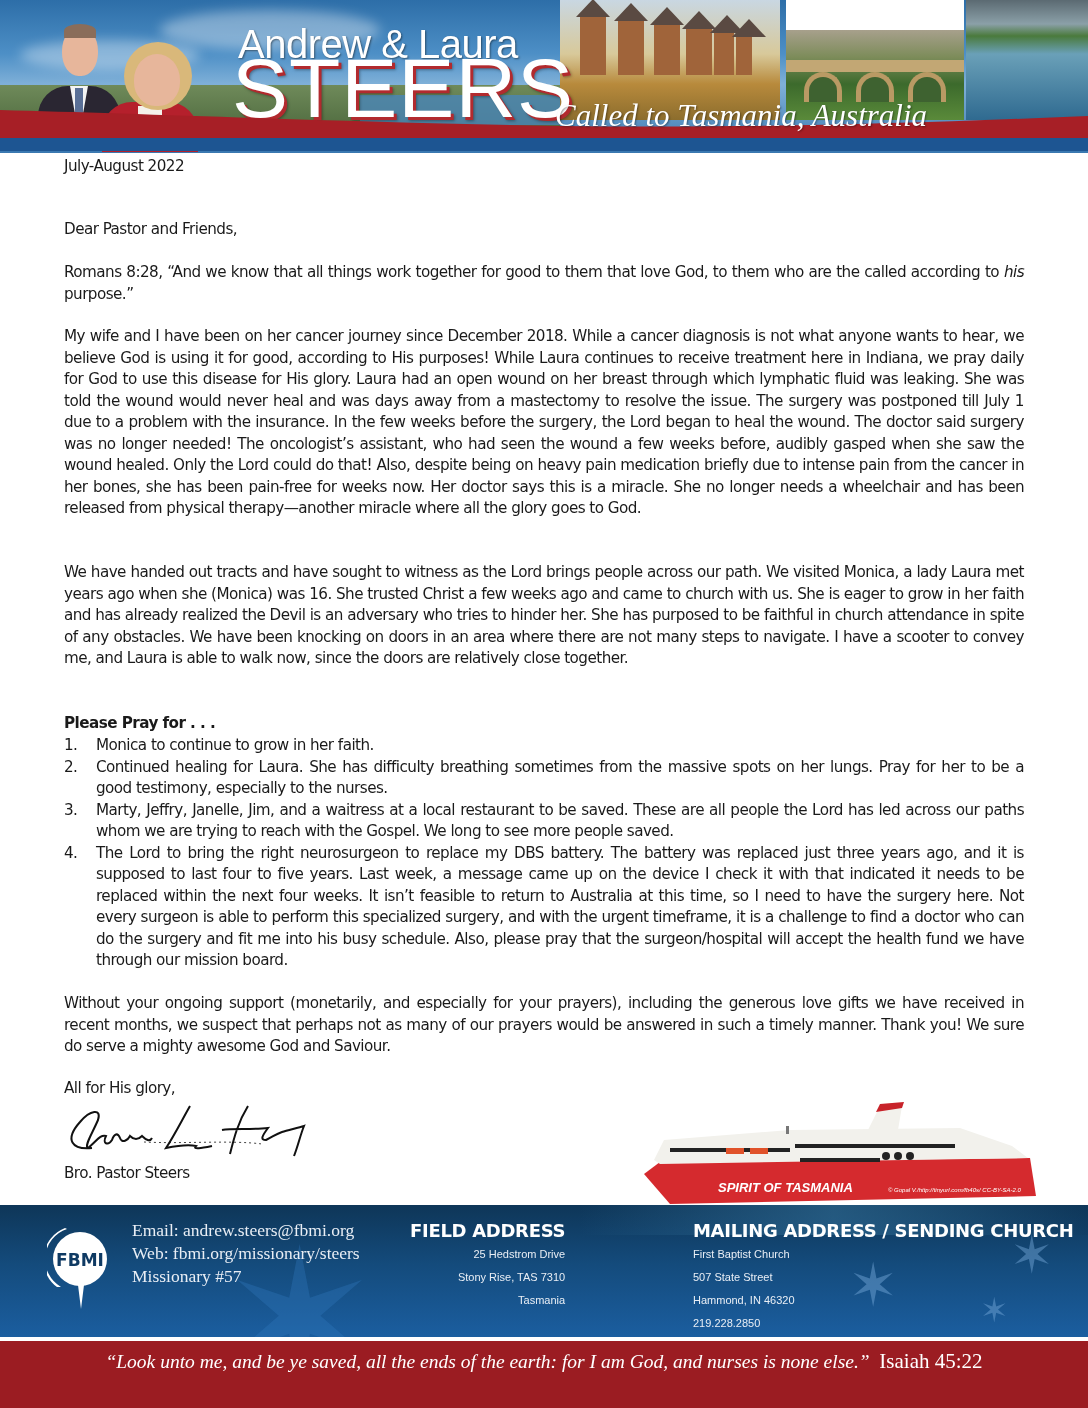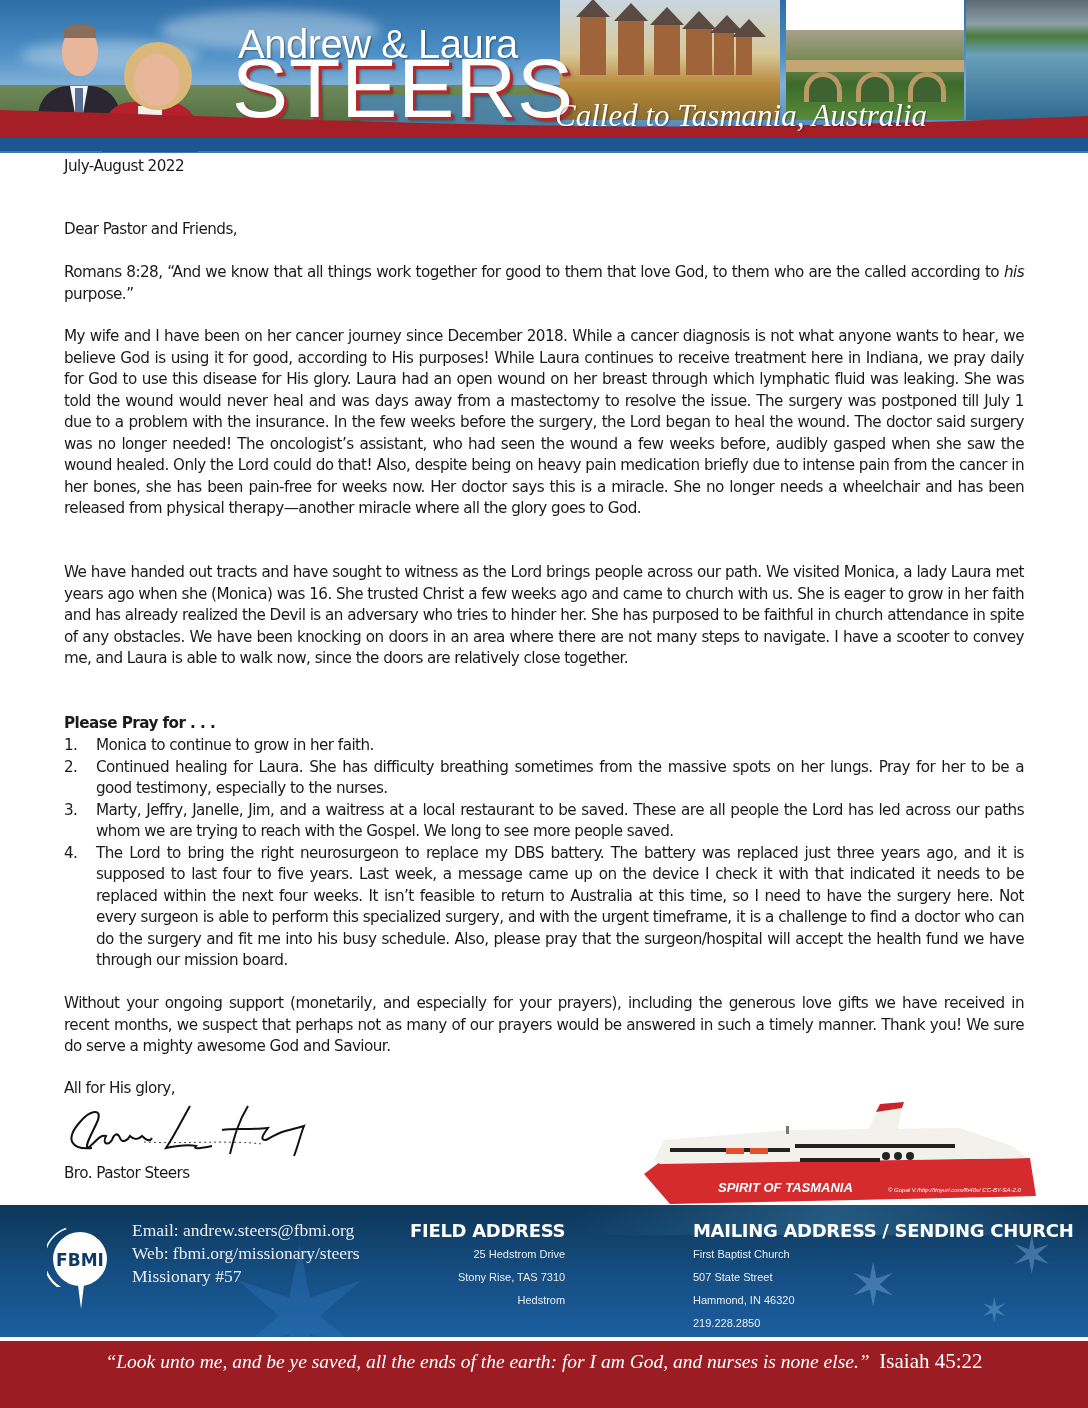--- a/index.html
+++ b/index.html
@@ -199,21 +199,21 @@
   <div class="contact-block">
     <div>Email: andrew.steers@fbmi.org</div>
     <div>Web: fbmi.org/missionary/steers</div>
     <div>Missionary #57</div>
   </div>
 
   <div class="field-block">
     <div class="block-heading">FIELD ADDRESS</div>
     <div class="block-line">25 Hedstrom Drive</div>
     <div class="block-line">Stony Rise, TAS 7310</div>
-    <div class="block-line">Hedstrom</div>
+    <div class="block-line">Tasmania</div>
   </div>
 
   <div class="mail-block">
     <div class="block-heading">MAILING ADDRESS / SENDING CHURCH</div>
     <div class="block-line">First Baptist Church</div>
     <div class="block-line">507 State Street</div>
     <div class="block-line">Hammond, IN  46320</div>
     <div class="block-line">219.228.2850</div>
   </div>
 </div>

